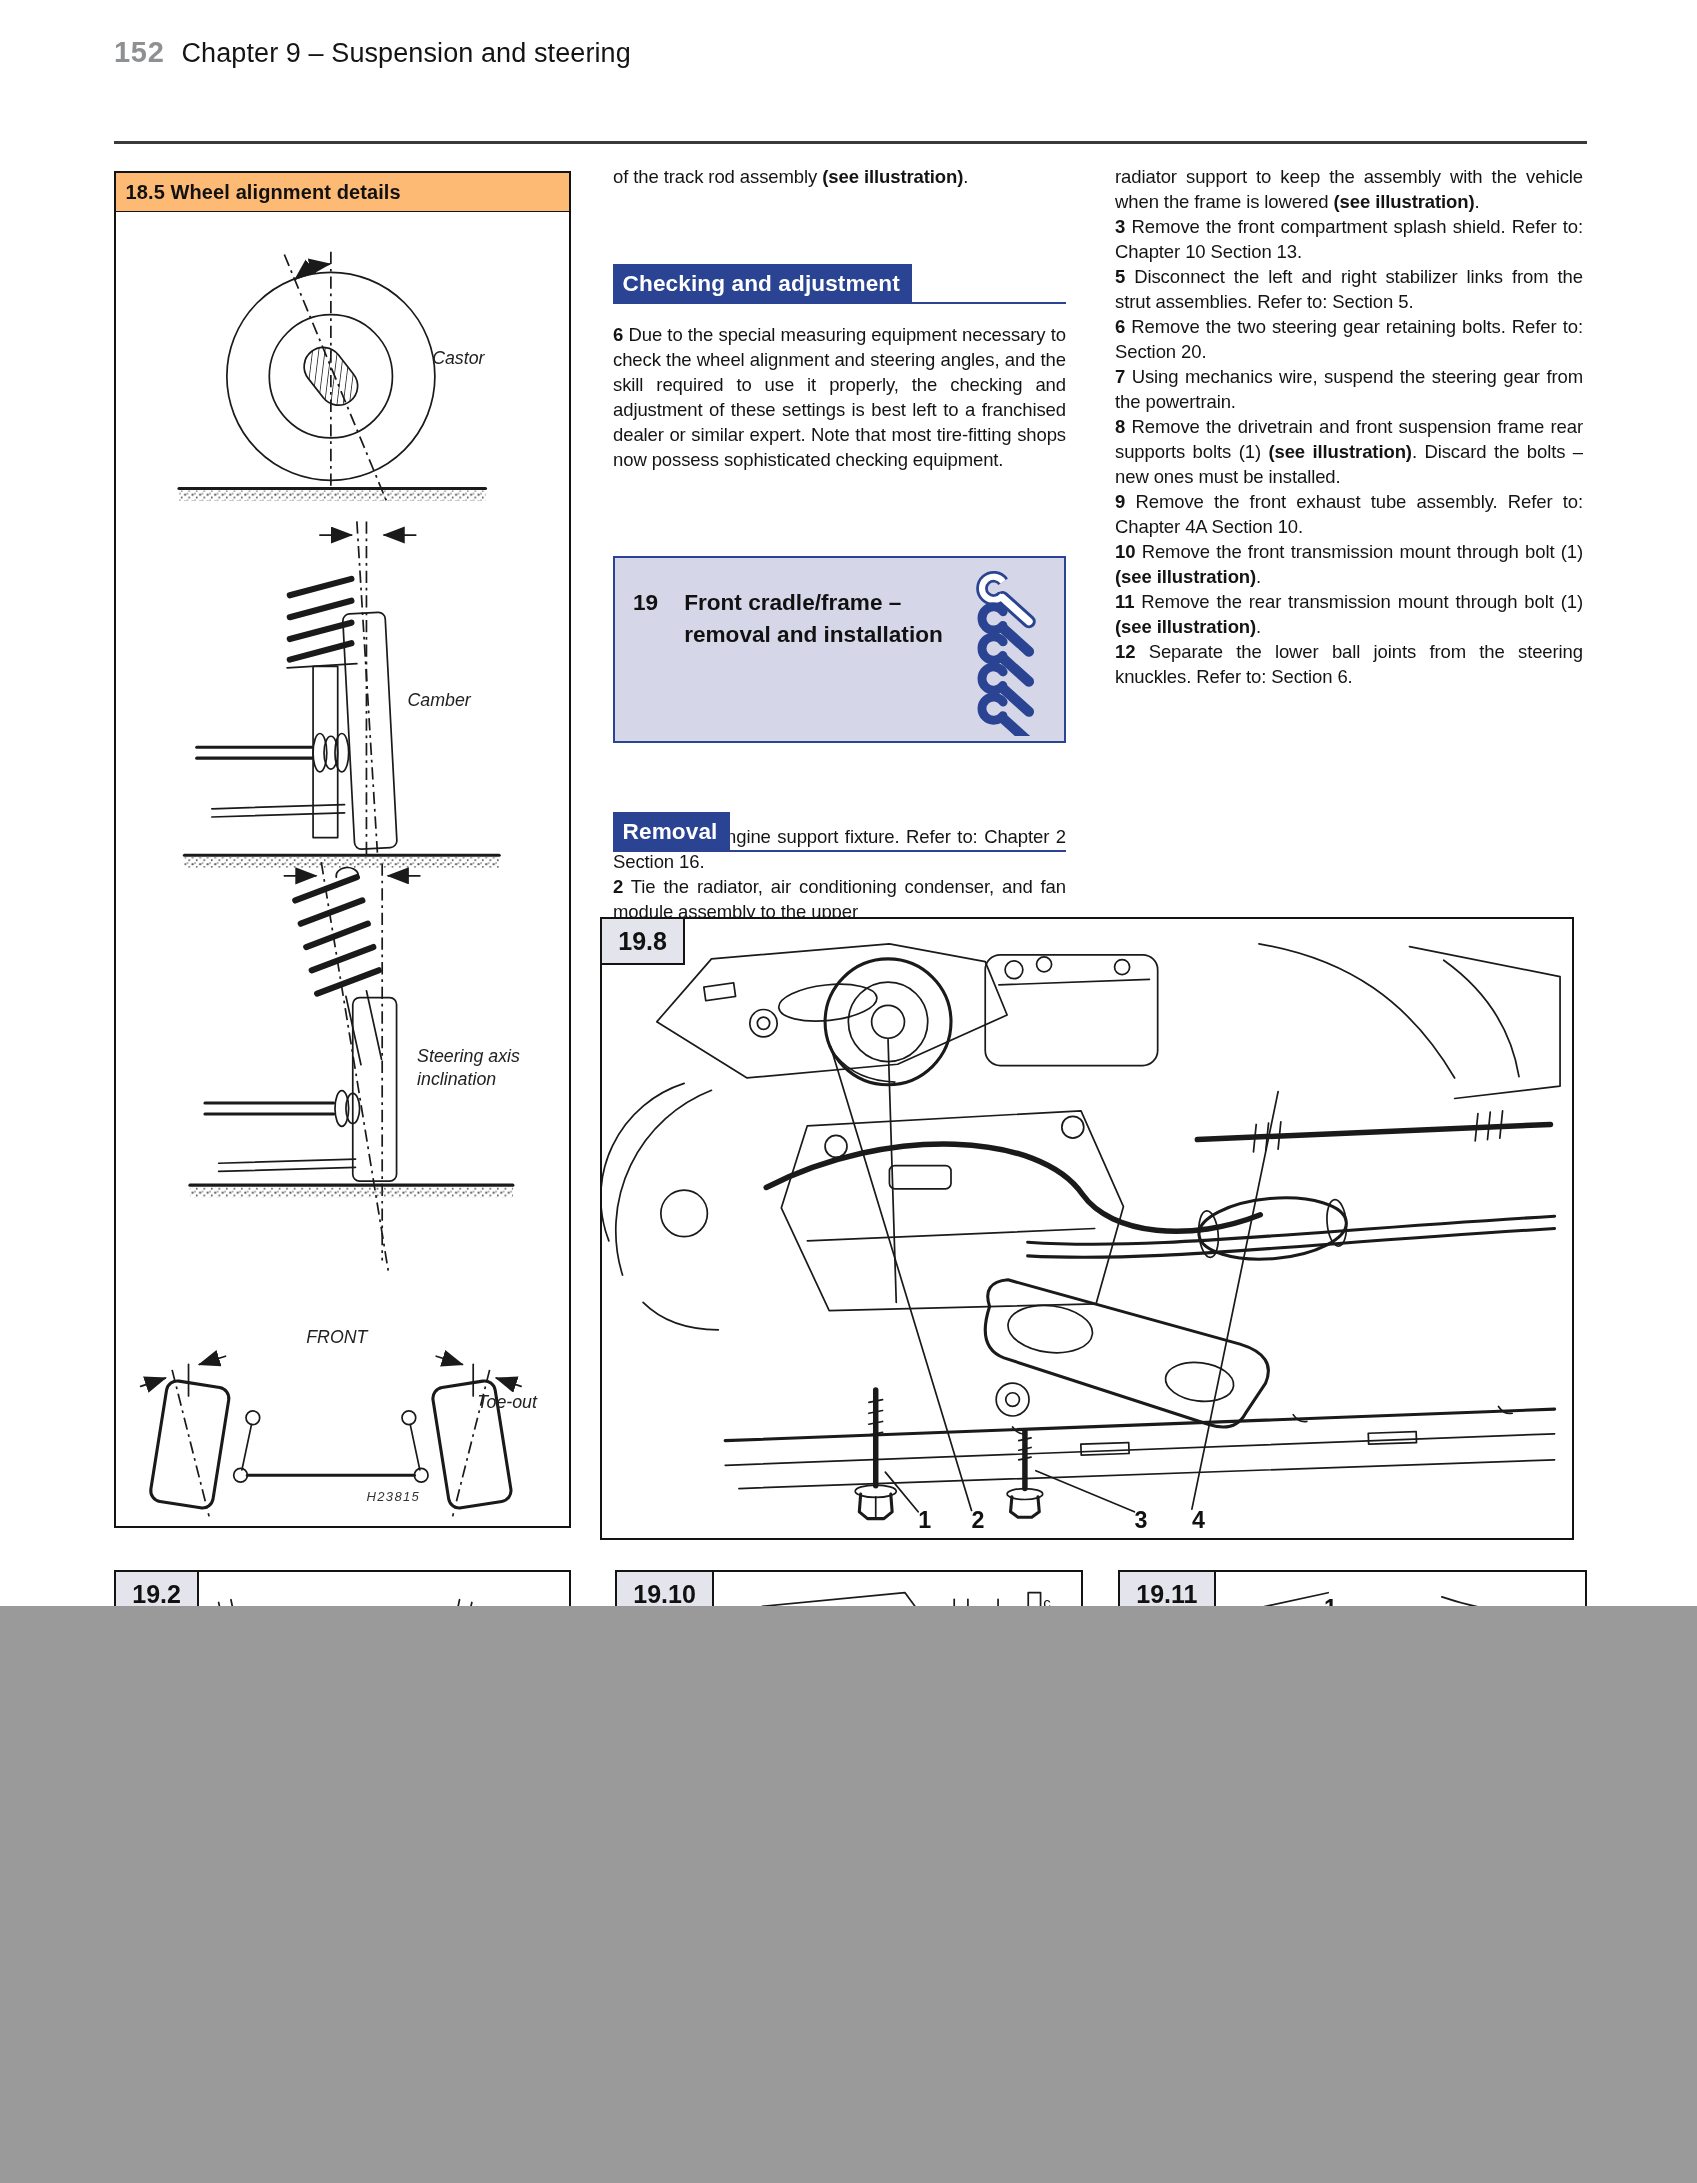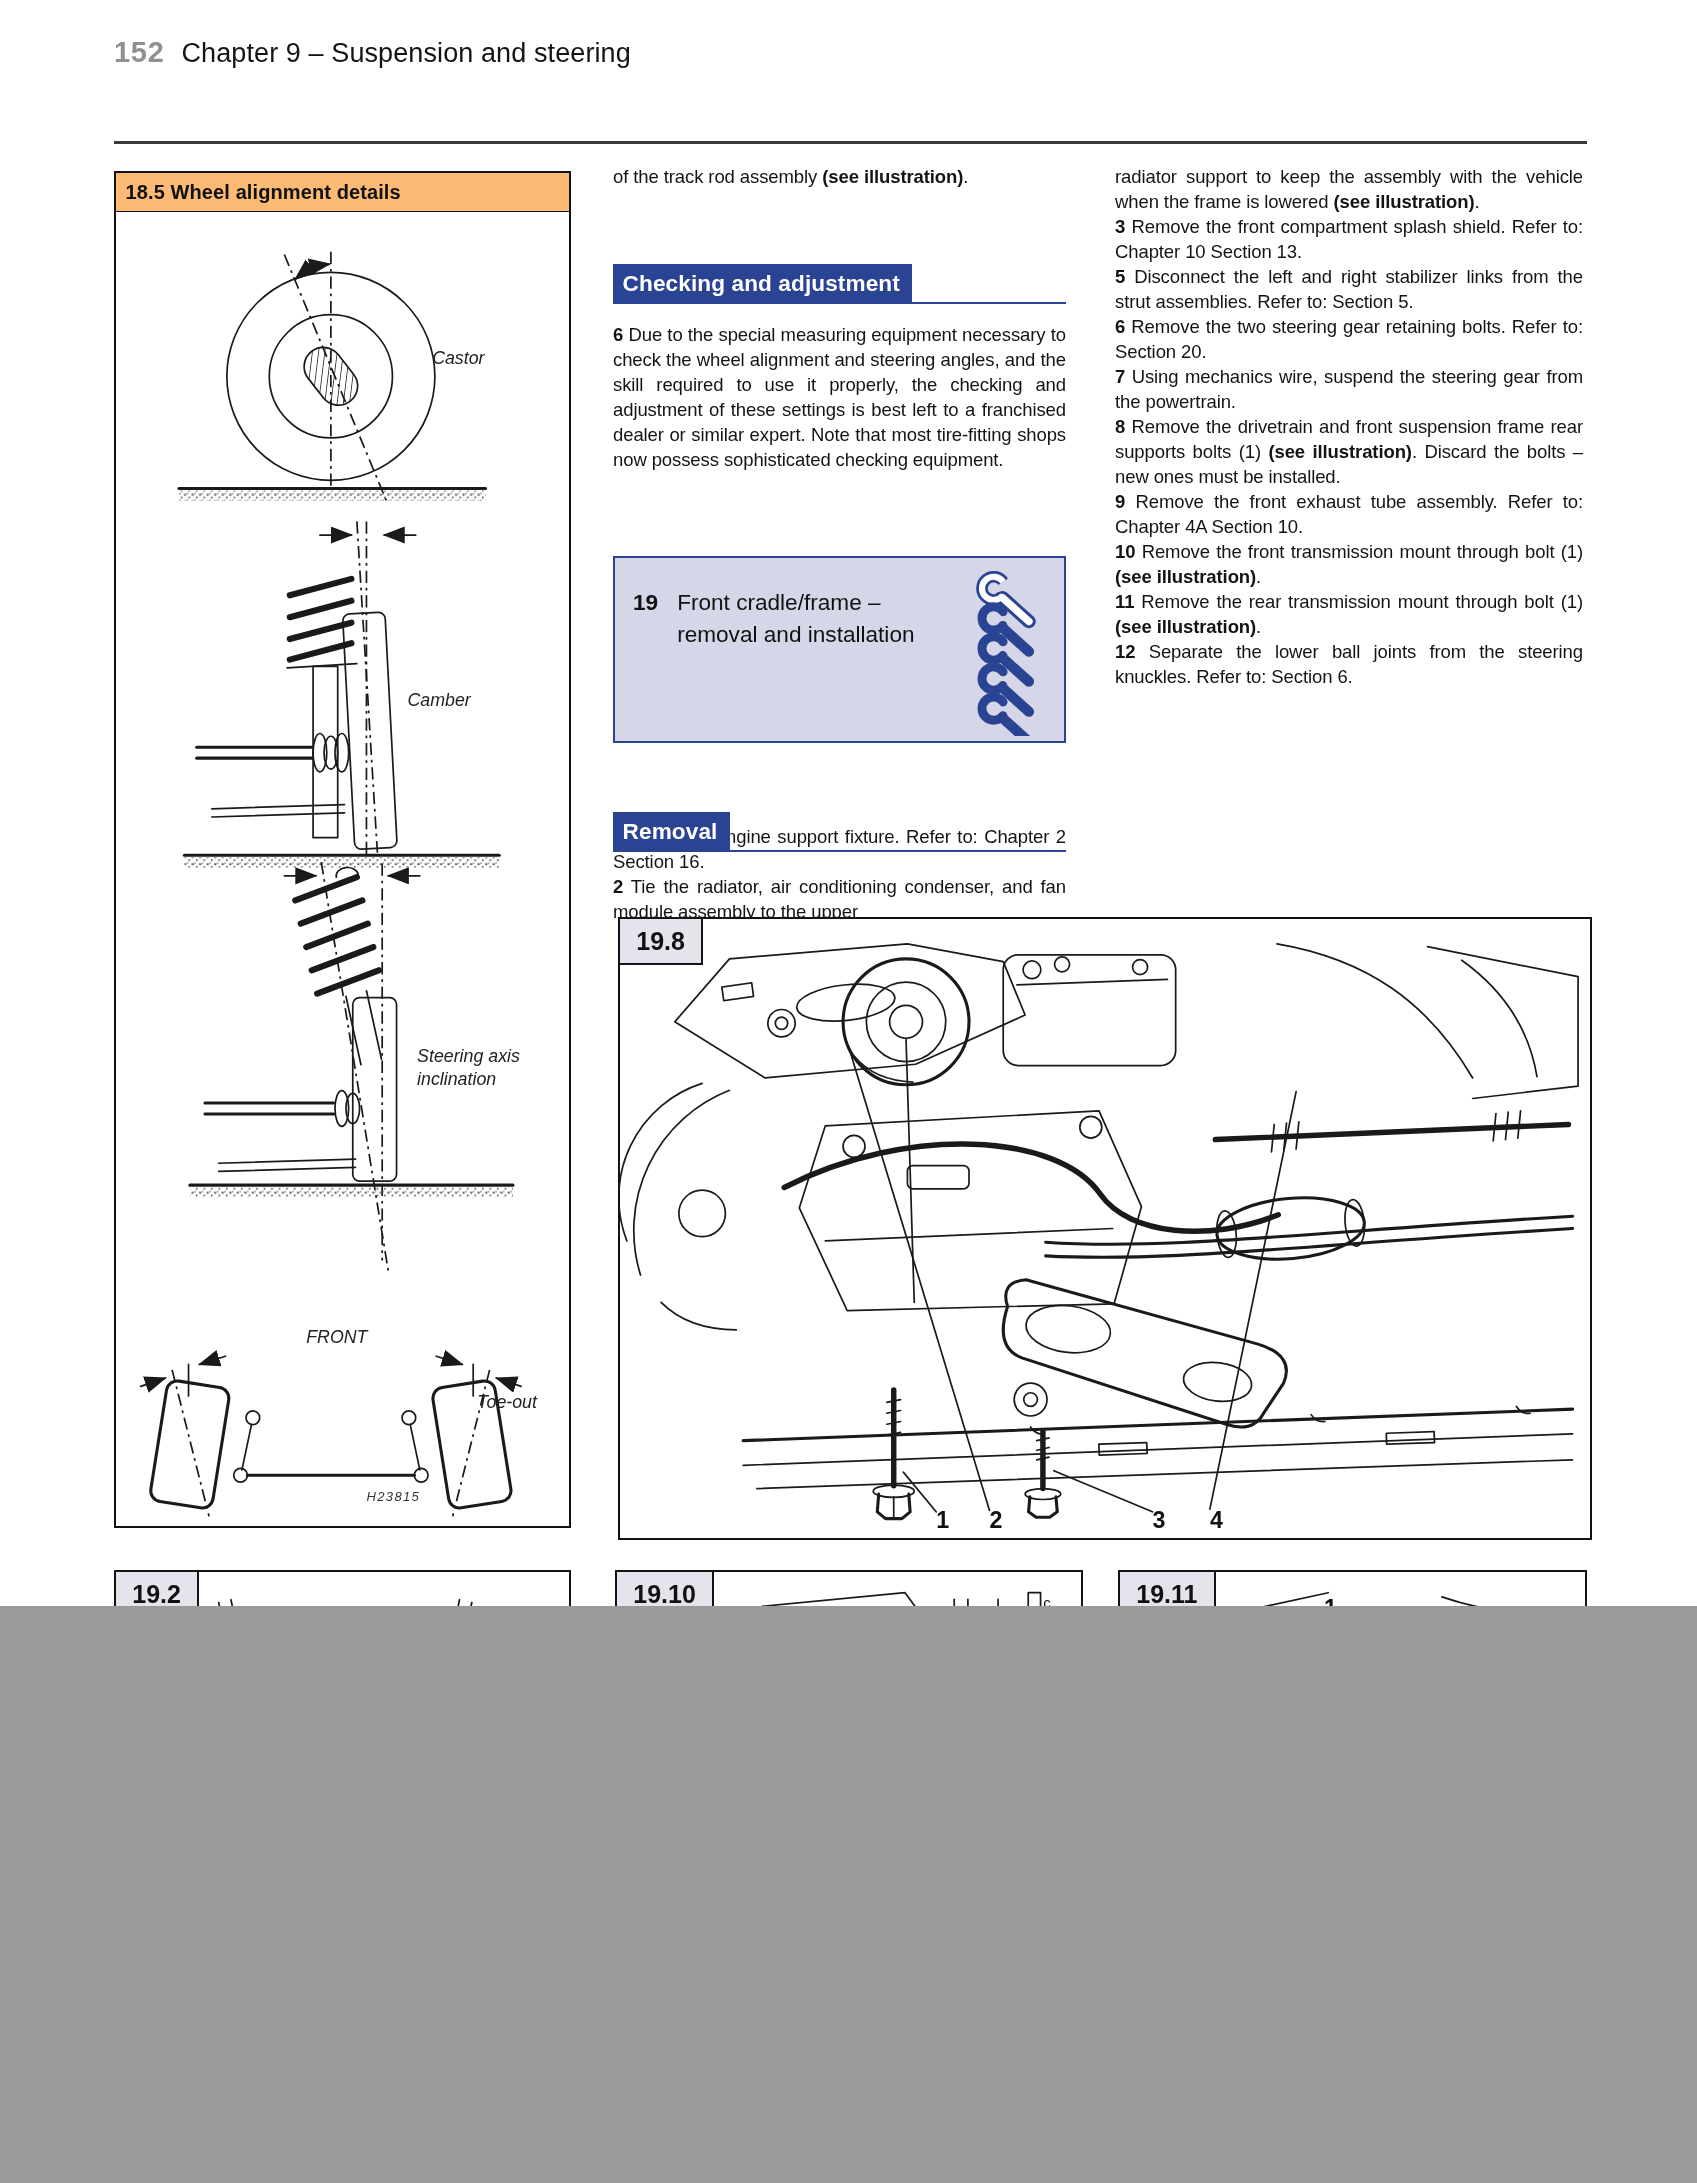--- a/index.html
+++ b/index.html
@@ -52,25 +52,25 @@
     font-size:22.6px;font-weight:bold;line-height:40px;padding:0 12.3px 0 9.6px;z-index:2;letter-spacing:0.1px;
   }
 
   
   #section19{
     position:absolute;left:0;top:556px;width:453px;height:187px;box-sizing:border-box;
     background:#d5d7e8;border:2.7px solid #2a4392;
   }
   #section19 .s19row{display:flex;padding:29px 0 0 18px;}
   #section19 .s19num{font-size:22.6px;font-weight:bold;line-height:31.5px;}
-  #section19 .s19title{font-size:22.6px;font-weight:normal;line-height:31.5px;margin-left:19px;}
+  #section19 .s19title{font-size:22.6px;font-weight:bold;line-height:31.5px;margin-left:26px;}
   #section19 svg.wrenches{position:absolute;right:6.8px;top:8.2px;}
 
   
-  #fig198{left:618px;top:917px;width:974px;height:623px;}
+  #fig198{left:600px;top:917px;width:974px;height:623px;}
   #fig198 svg{width:969px;height:619px;}
 
   
   #fig192{left:114px;top:1570px;width:457px;height:455px;}
   #fig1910{left:615px;top:1570px;width:468px;height:455px;}
   #fig1911{left:1118px;top:1570px;width:469px;height:455px;}
 
   
   .ln{fill:none;stroke:#1a1a1a;stroke-width:2.5;stroke-linejoin:round;stroke-linecap:round;}
   .th{stroke-width:4.5;}

